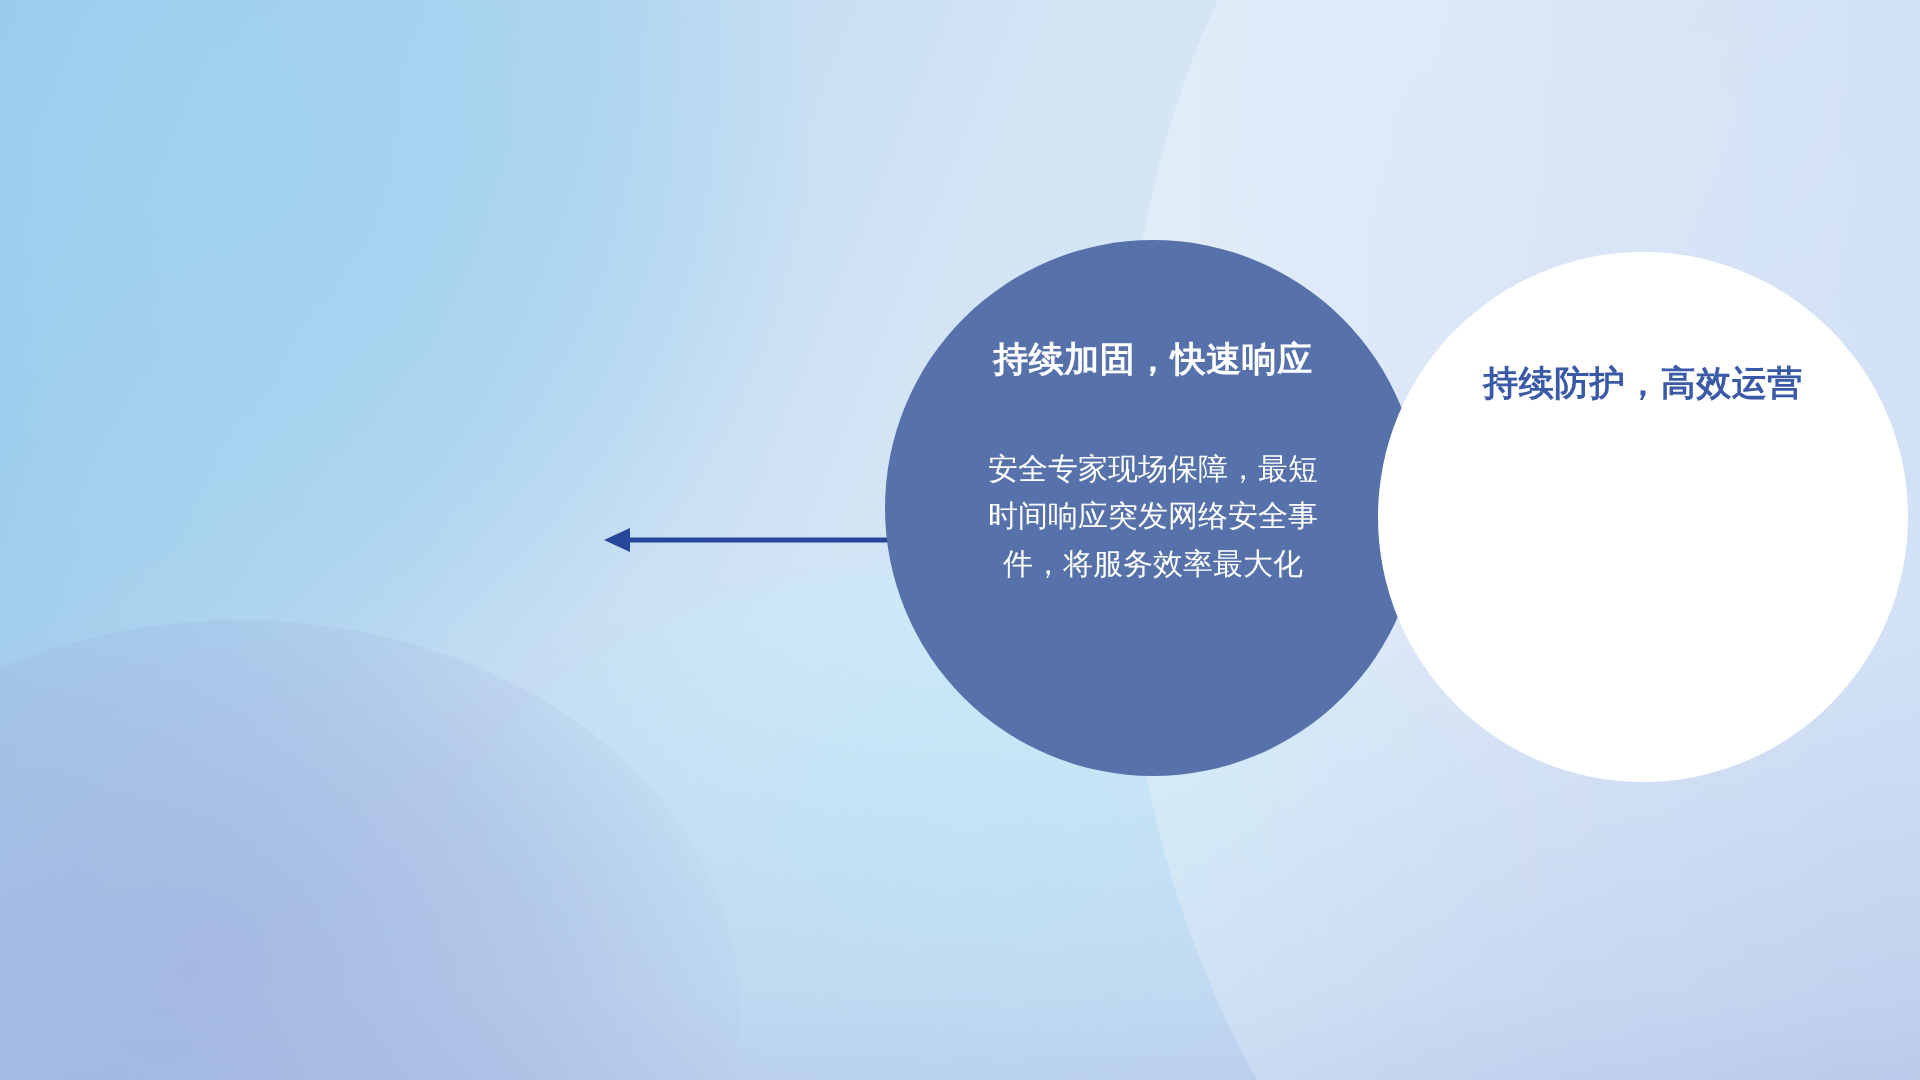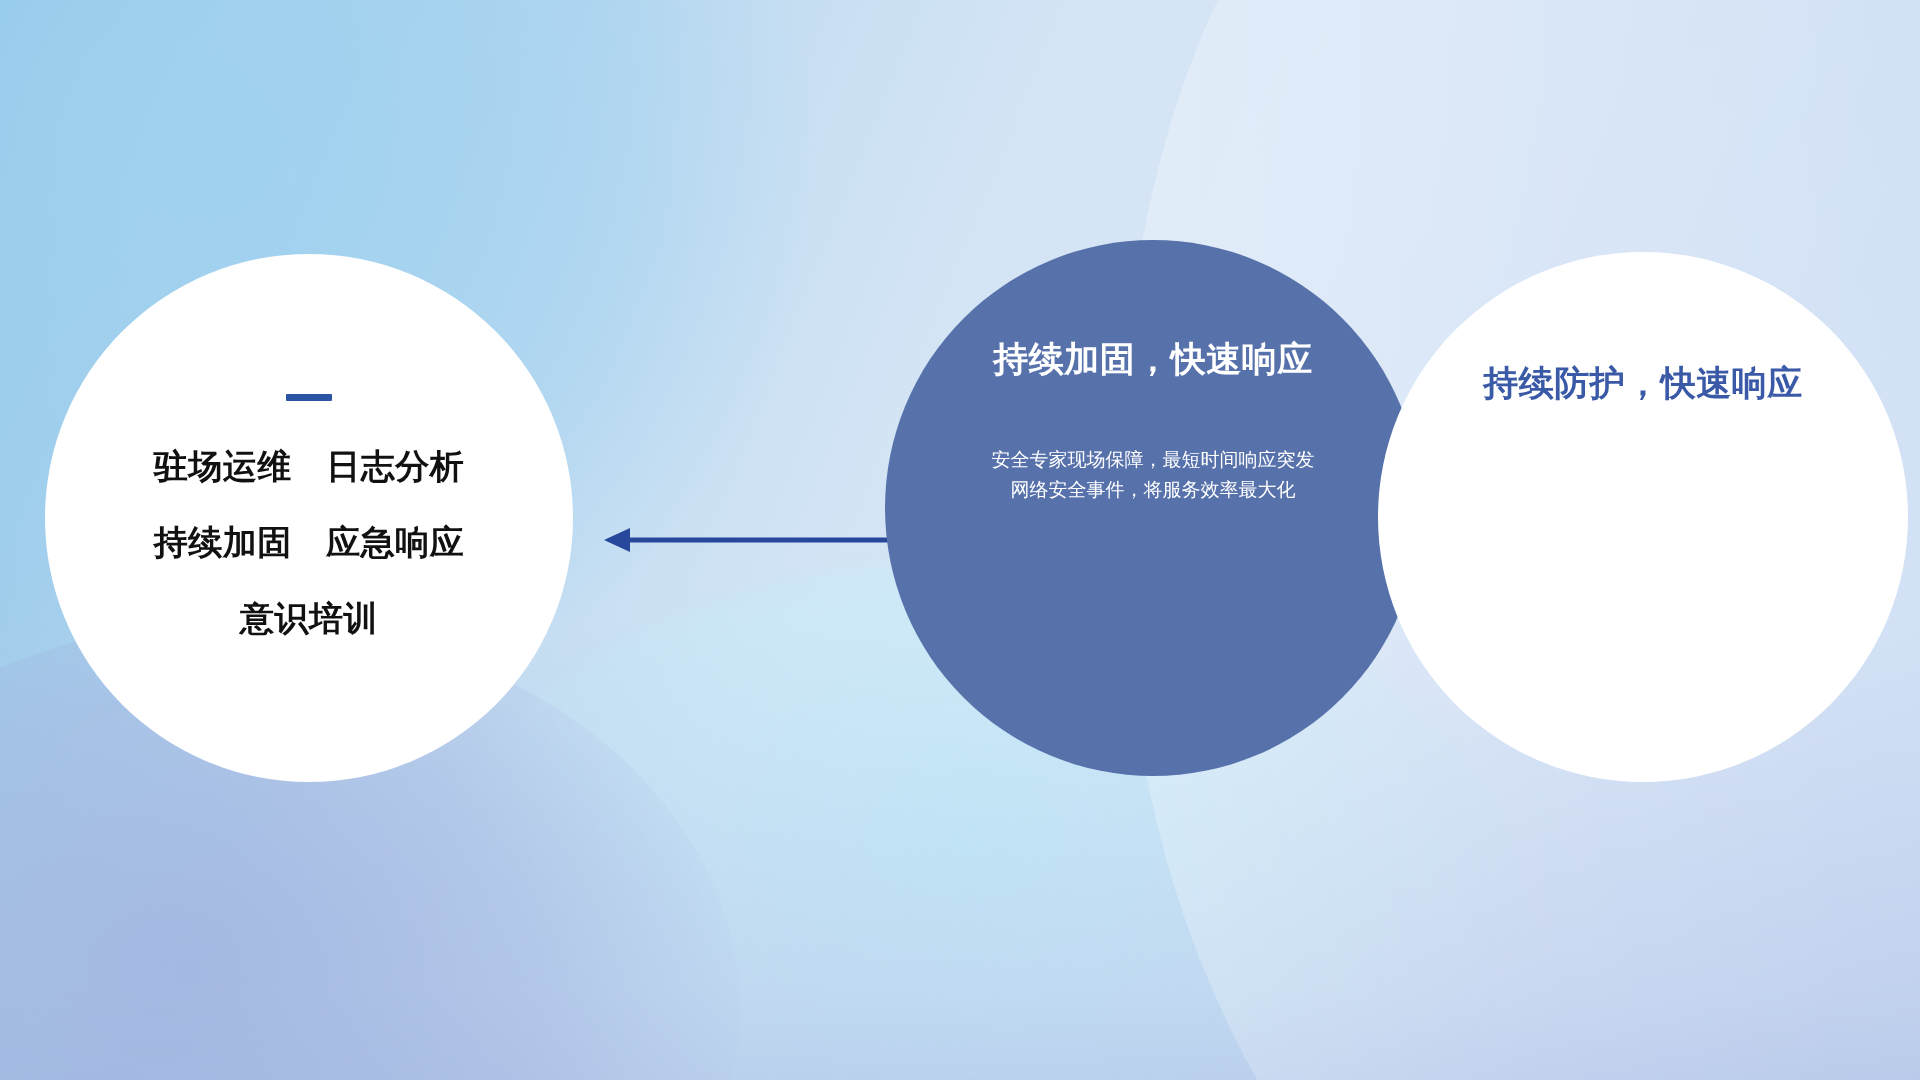--- a/index.html
+++ b/index.html
@@ -170,21 +170,21 @@
   }
   .mid-heading {
     font-size: 35px;
     font-weight: bold;
     color: #ffffff;
     letter-spacing: 0.5px;
     white-space: nowrap;
     margin-bottom: 62px;
   }
   .mid-body {
-    font-size: 19px;
+    font-size: 30px;
     color: #ffffff;
     line-height: 1.58;
     width: 330px;
     margin: 0 auto;
     text-align: center;
   }
 
   
   #circle-right {
     left: 1378px;
@@ -238,35 +238,27 @@
   <div class="bg-glow-cyan"></div>
   <div class="bg-glow-bl"></div>
   <div class="bg-glow-bottom"></div>
   <div class="bg-swoosh"></div>
 
   <svg id="connector-arrow" viewBox="0 0 290 40">
     <line x1="288" y1="20" x2="26" y2="20" stroke="#27479b" stroke-width="5"></line>
     <polygon points="4,20 30,8 30,32" fill="#27479b"></polygon>
   </svg>
 
-  <div class="circle" id="circle-left">
-    <div class="inner">
-      <div class="accent-dash"></div>
-      <div class="left-line">驻场运维　日志分析</div>
-      <div class="left-line">持续加固　应急响应</div>
-      <div class="left-line">意识培训</div>
-    </div>
-  </div>
 
   <div class="circle" id="circle-mid">
     <div class="inner">
       <div class="mid-heading">持续加固，快速响应</div>
       <div class="mid-body">安全专家现场保障，最短时间响应突发网络安全事件，将服务效率最大化</div>
     </div>
   </div>
 
   <div class="circle" id="circle-right">
     <div class="inner">
-      <div class="right-heading">持续防护，快速响应</div>
+      <div class="right-heading">持续防护，高效运营</div>
     </div>
   </div>
 
 </div>
 
 </body></html>

